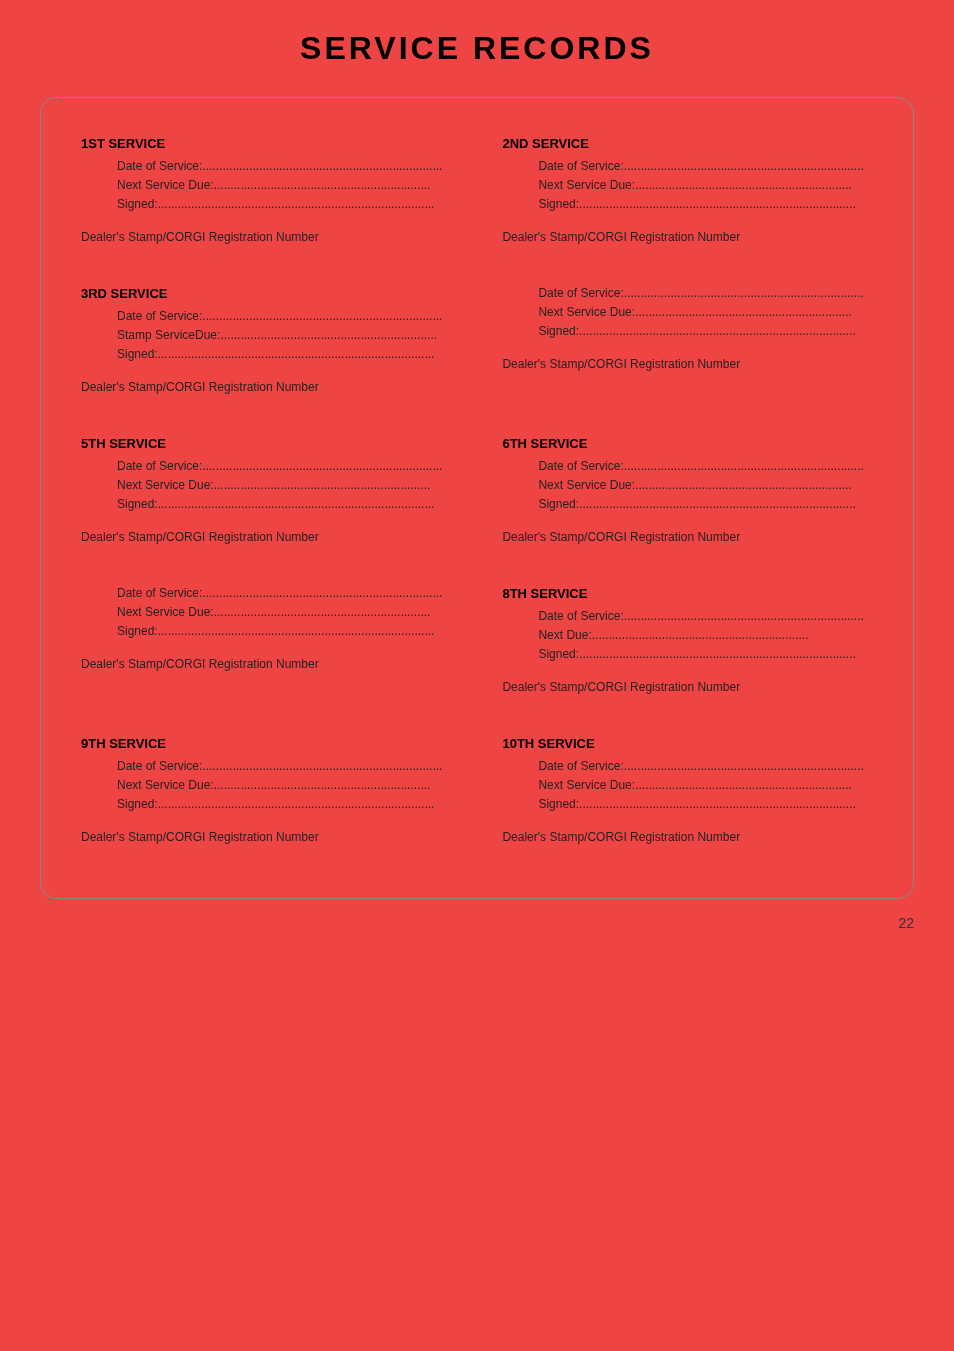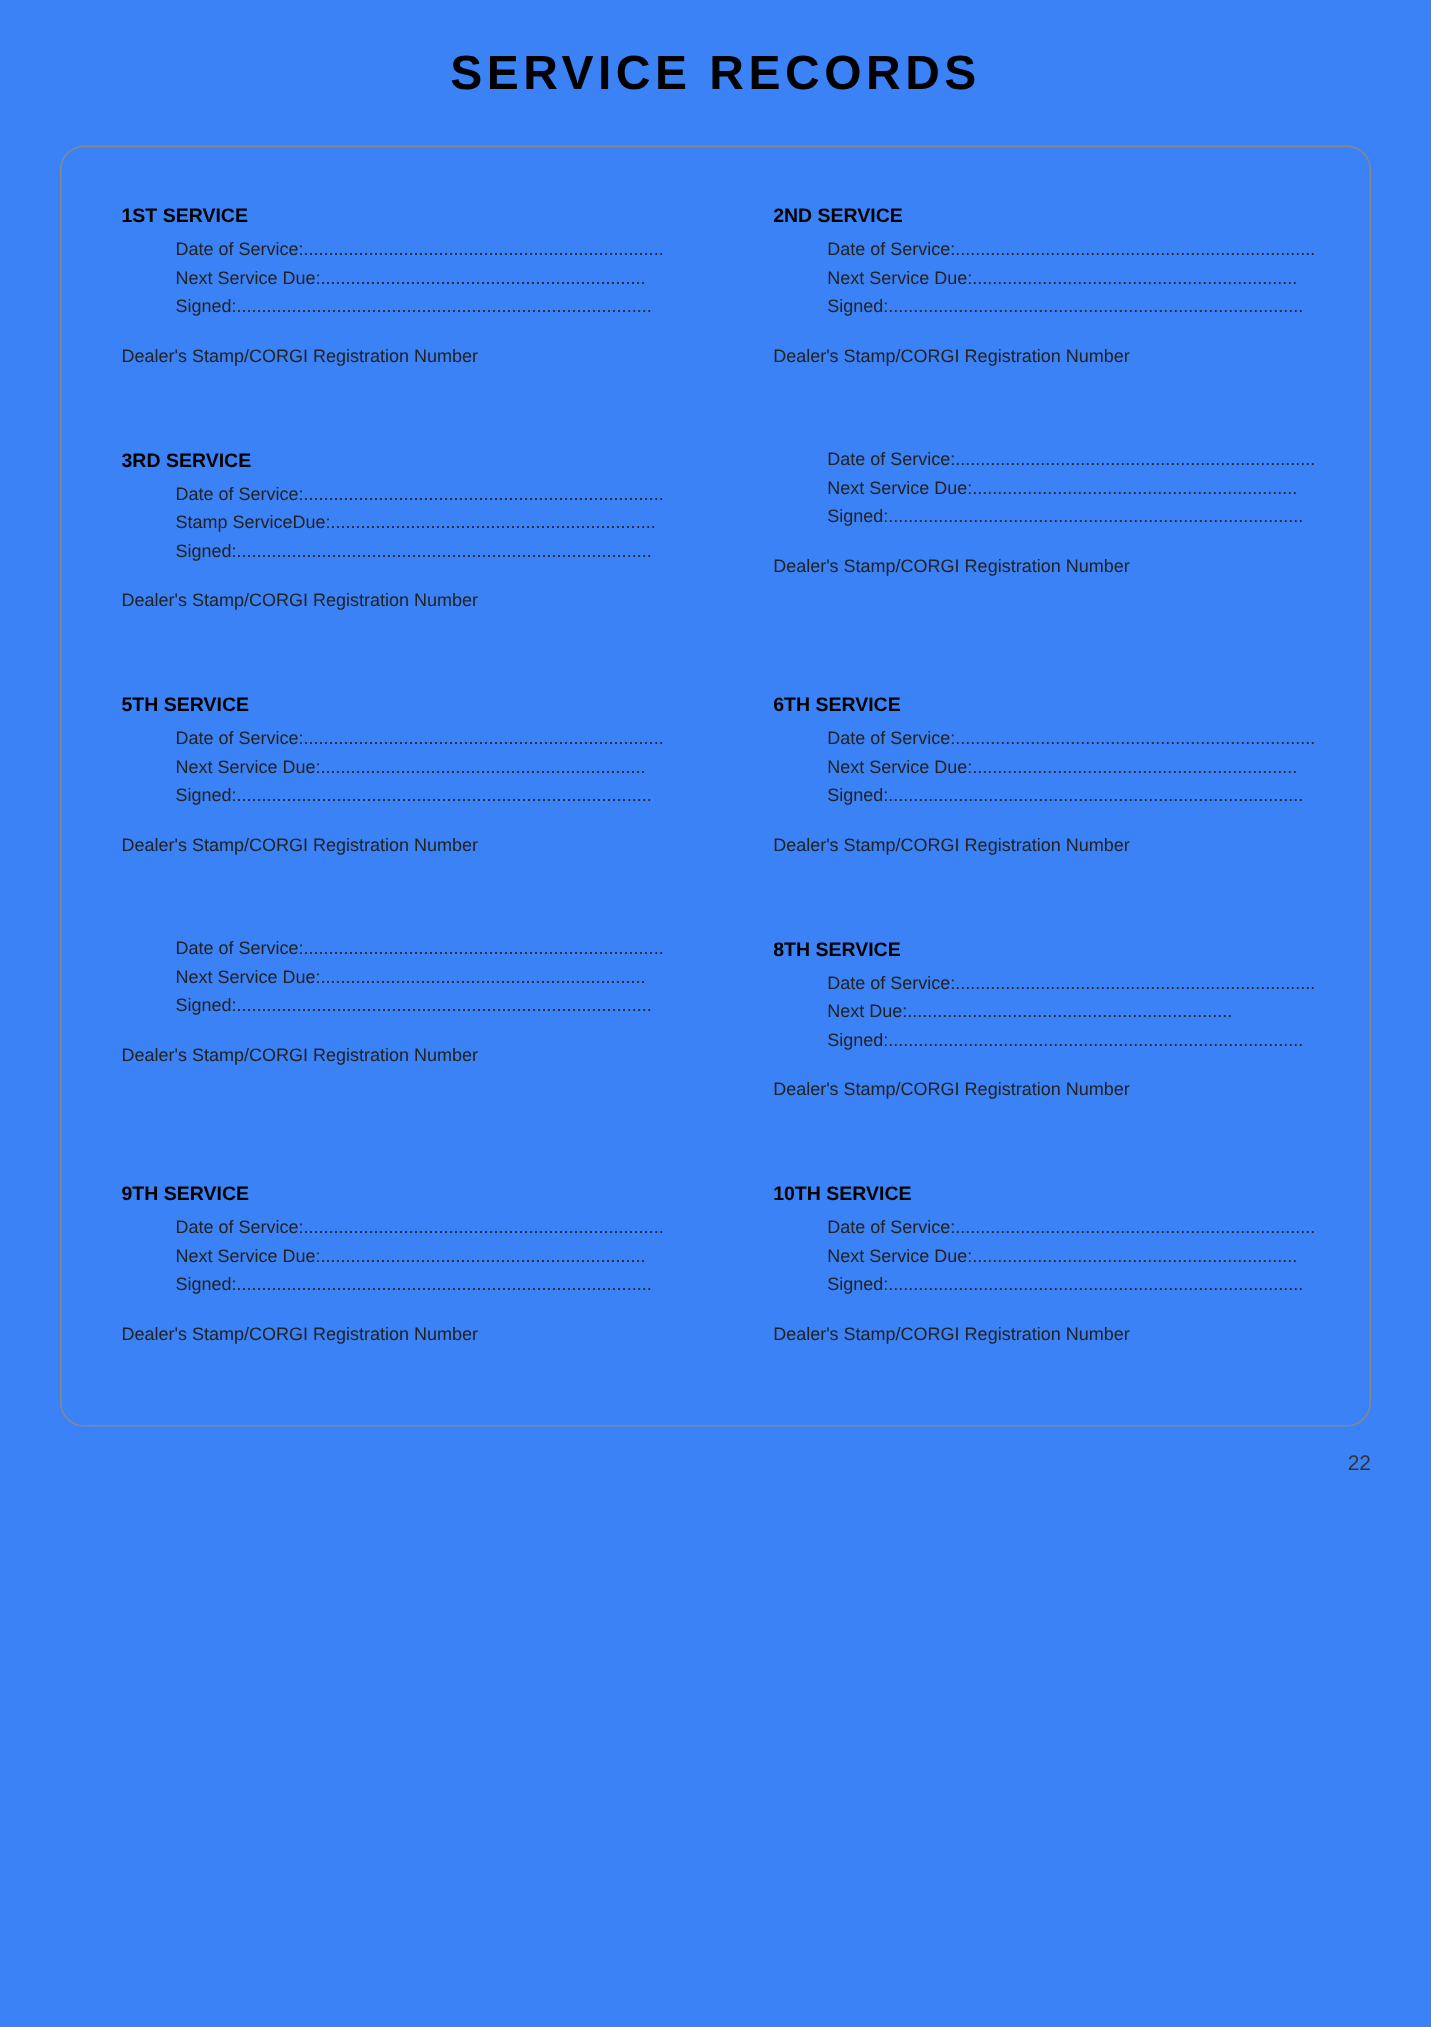--- a/index.html
+++ b/index.html
@@ -13,21 +13,21 @@
       display: flex;
       justify-content: center;
       align-items: flex-start;
       min-height: 100vh;
       font-family: Arial, sans-serif;
     }
 
     .page {
       width: 954px;
       min-height: 1351px;
-      background: #3b82f6;
+      background: #ef4444;
       padding: 30px 40px 40px 40px;
       position: relative;
     }
 
     .page-title {
       text-align: center;
       font-size: 32px;
       font-weight: bold;
       letter-spacing: 3px;
       margin-bottom: 30px;
@@ -36,21 +36,21 @@
 
     .main-box {
       border: 1.5px solid #888;
       border-radius: 16px;
       padding: 20px 30px 30px 30px;
     }
 
     .services-grid {
       display: grid;
       grid-template-columns: 1fr 1fr;
-      gap: 13px;
+      gap: 0;
     }
 
     .service-block {
       padding: 18px 20px 24px 10px;
     }
 
     .service-block:nth-child(odd) {
       padding-right: 30px;
       border-right: none;
     }

